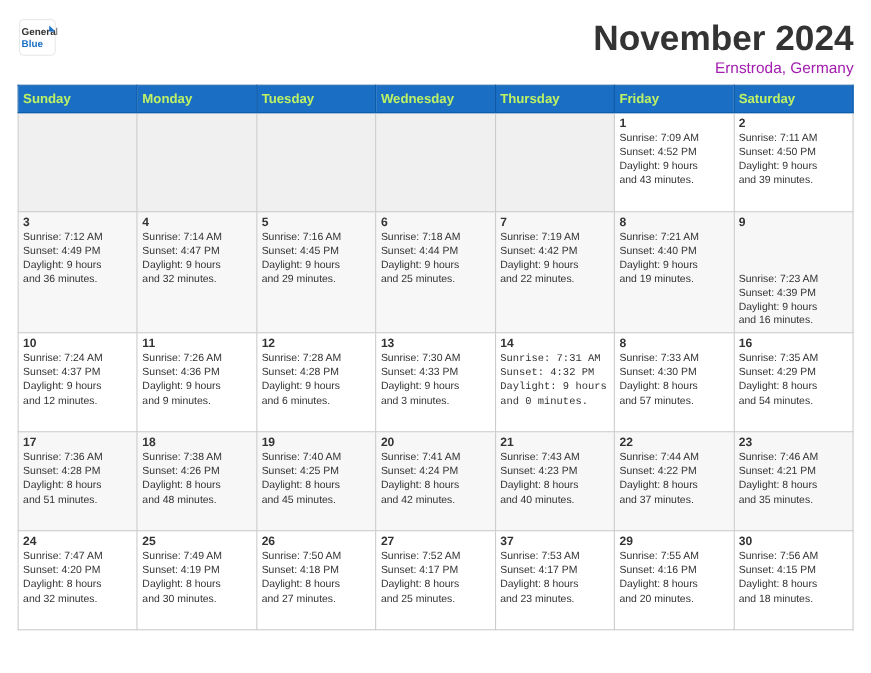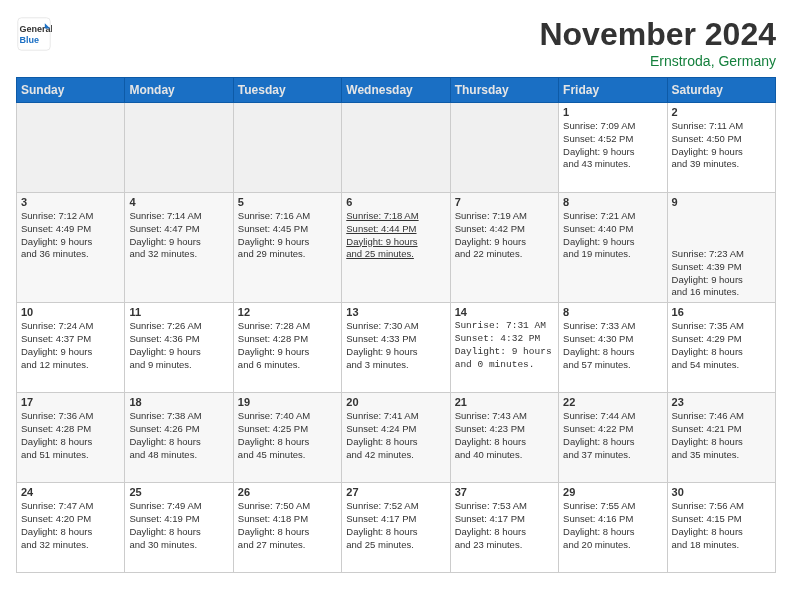--- a/index.html
+++ b/index.html
@@ -28,30 +28,30 @@
     .title-block {
       text-align: right;
     }
     .month-title {
       font-size: 32px;
       font-weight: bold;
       color: #333;
     }
     .location {
       font-size: 14px;
-      color: #15803d;
+      color: #a21caf;
     }
     table {
       width: 100%;
       border-collapse: collapse;
       table-layout: fixed;
     }
     th {
       background-color: #1a6fc4;
-      color: #e5e5e5;
+      color: #bef264;
       font-size: 12px;
       font-weight: bold;
       padding: 5px 4px;
       text-align: left;
       border: 1px solid #0d5aa7;
     }
     td {
       vertical-align: top;
       font-size: 10px;
       color: #333;
@@ -147,21 +147,21 @@
         </td>
         <td class="alt-row">
           <span class="day-num">5</span>
           <div class="day-info" style="white-space: pre-line;">Sunrise: 7:16 AM
 Sunset: 4:45 PM
 Daylight: 9 hours
 and 29 minutes.</div>
         </td>
         <td class="alt-row">
           <span class="day-num">6</span>
-          <div class="day-info" style="white-space: pre-line; text-decoration: underline;">Sunrise: 7:18 AM
+          <div class="day-info" style="white-space: pre-line;">Sunrise: 7:18 AM
 Sunset: 4:44 PM
 Daylight: 9 hours
 and 25 minutes.</div>
         </td>
         <td class="alt-row">
           <span class="day-num">7</span>
           <div class="day-info" style="white-space: pre-line;">Sunrise: 7:19 AM
 Sunset: 4:42 PM
 Daylight: 9 hours
 and 22 minutes.</div>

